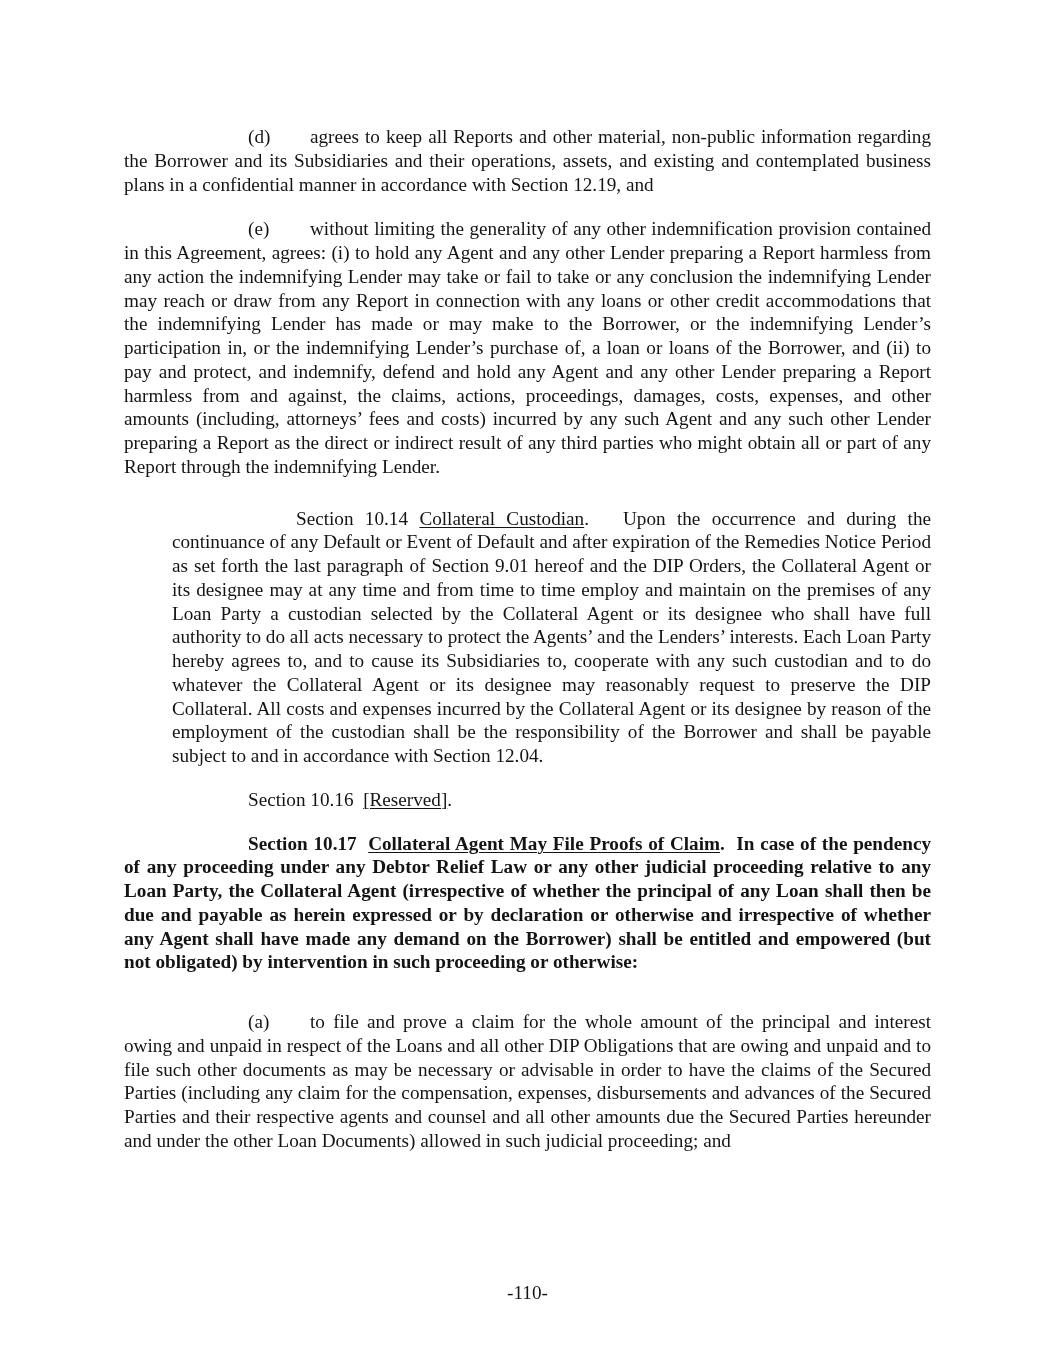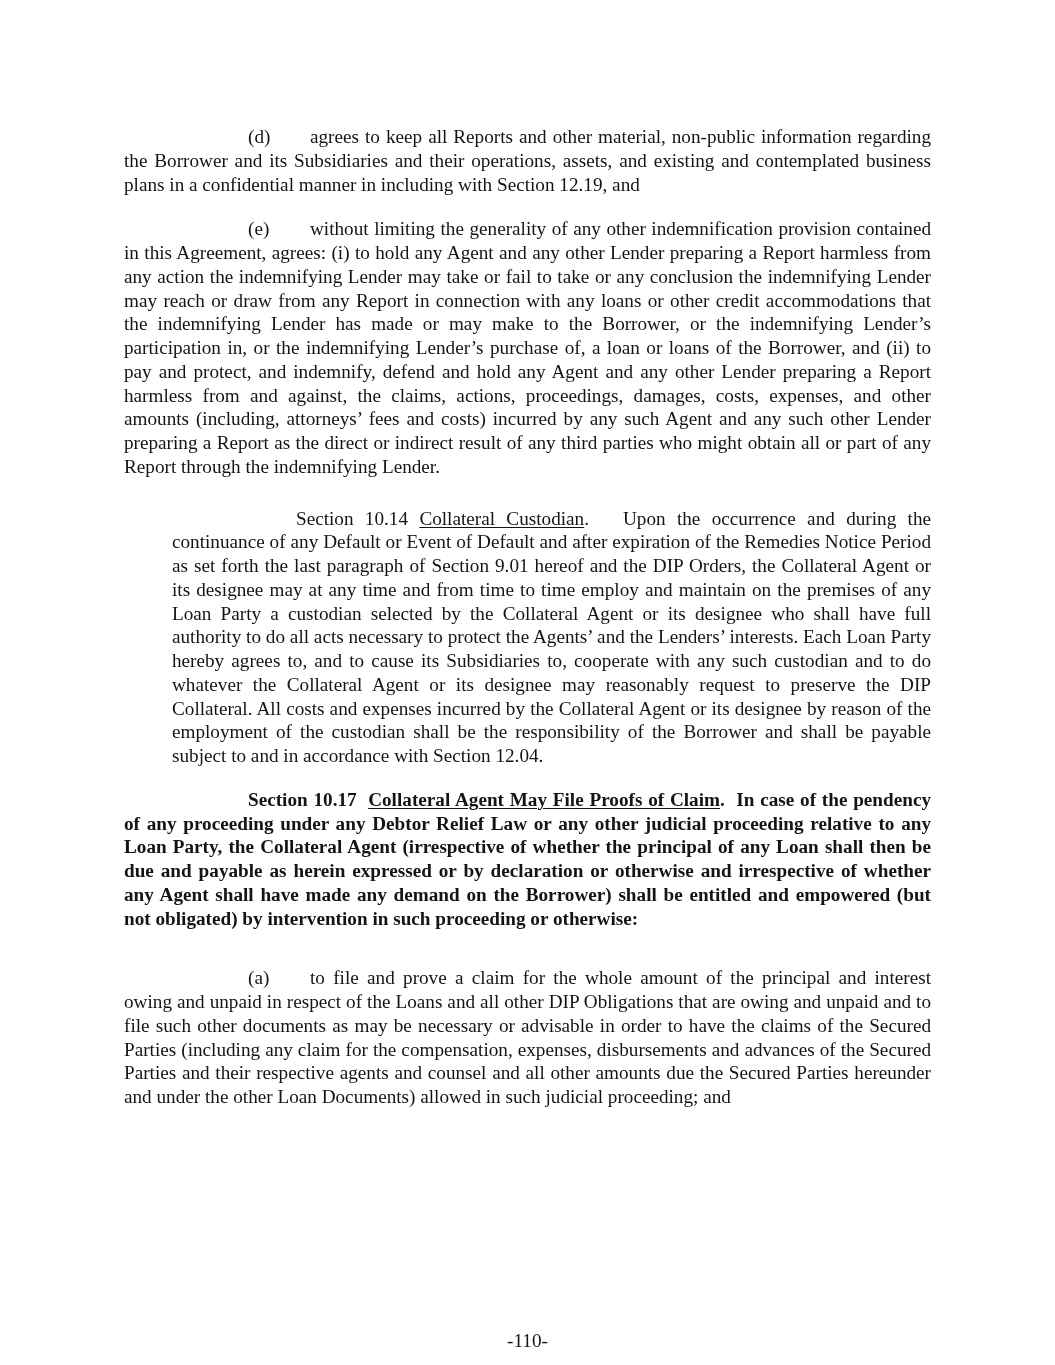--- a/index.html
+++ b/index.html
@@ -49,35 +49,35 @@
     #p-1016 { margin-bottom: 20px; }
     #p-1017 { margin-bottom: 36px; font-weight: bold; }
     .footer {
       position: absolute;
       left: 0;
       width: 1055px;
       top: 1281px;
       text-align: center;
       font-size: 19.2px;
       line-height: 23px;
-      margin-top: 48px;
     }
   </style>
 </head>
 <body>
 
 <div class="page">
 
-  <p class="para" id="p-d"><span class="label">(d)</span><span>agrees to keep all Reports and other material, non-public information regarding the Borrower and its Subsidiaries and their operations, assets, and existing and contemplated business plans in a confidential manner in including with Section 12.19, and</span></p>
+  <p class="para" id="p-d"><span class="label">(d)</span><span>agrees to keep all Reports and other material, non-public information regarding the Borrower and its Subsidiaries and their operations, assets, and existing and contemplated business plans in a confidential manner in accordance with Section 12.19, and</span></p>
 
   <p class="para" id="p-e"><span class="label">(e)</span><span>without limiting the generality of any other indemnification provision contained in this Agreement, agrees:  (i) to hold any Agent and any other Lender preparing a Report harmless from any action the indemnifying Lender may take or fail to take or any conclusion the indemnifying Lender may reach or draw from any Report in connection with any loans or other credit accommodations that the indemnifying Lender has made or may make to the Borrower, or the indemnifying Lender’s participation in, or the indemnifying Lender’s purchase of, a loan or loans of the Borrower, and (ii) to pay and protect, and indemnify, defend and hold any Agent and any other Lender preparing a Report harmless from and against, the claims, actions, proceedings, damages, costs, expenses, and other amounts (including, attorneys’ fees and costs) incurred by any such Agent and any such other Lender preparing a Report as the direct or indirect result of any third parties who might obtain all or part of any Report through the indemnifying Lender.</span></p>
 
   <p class="para" id="p-1014"><span>Section 10.14</span> <span class="u">Collateral Custodian</span>.&nbsp;&nbsp; <span>Upon the occurrence and during the continuance of any Default or Event of Default and after expiration of the Remedies Notice Period as set forth the last paragraph of Section 9.01 hereof and the DIP Orders, the Collateral Agent or its designee may at any time and from time to time employ and maintain on the premises of any Loan Party a custodian selected by the Collateral Agent or its designee who shall have full authority to do all acts necessary to protect the Agents’ and the Lenders’ interests.  Each Loan Party hereby agrees to, and to cause its Subsidiaries to, cooperate with any such custodian and to do whatever the Collateral Agent or its designee may reasonably request to preserve the DIP Collateral.  All costs and expenses incurred by the Collateral Agent or its designee by reason of the employment of the custodian shall be the responsibility of the Borrower and shall be payable subject to and in accordance with Section 12.04.</span></p>
 
 
+  <p class="para short" id="p-1016"><span>Section 10.16</span>&nbsp; <span class="u">[Reserved]</span>.</p>
 
   <p class="para" id="p-1017"><span>Section 10.17</span>&nbsp; <span class="u">Collateral Agent May File Proofs of Claim</span>.&nbsp; <span>In case of the pendency of any proceeding under any Debtor Relief Law or any other judicial proceeding relative to any Loan Party, the Collateral Agent (irrespective of whether the principal of any Loan shall then be due and payable as herein expressed or by declaration or otherwise and irrespective of whether any Agent shall have made any demand on the Borrower) shall be entitled and empowered (but not obligated) by intervention in such proceeding or otherwise:</span></p>
 
   <p class="para" id="p-a"><span class="label">(a)</span><span>to file and prove a claim for the whole amount of the principal and interest owing and unpaid in respect of the Loans and all other DIP Obligations that are owing and unpaid and to file such other documents as may be necessary or advisable in order to have the claims of the Secured Parties (including any claim for the compensation, expenses, disbursements and advances of the Secured Parties and their respective agents and counsel and all other amounts due the Secured Parties hereunder and under the other Loan Documents) allowed in such judicial proceeding; and</span></p>
 
 </div>
 
 <div class="footer">-110-</div>
 
 </body></html>

